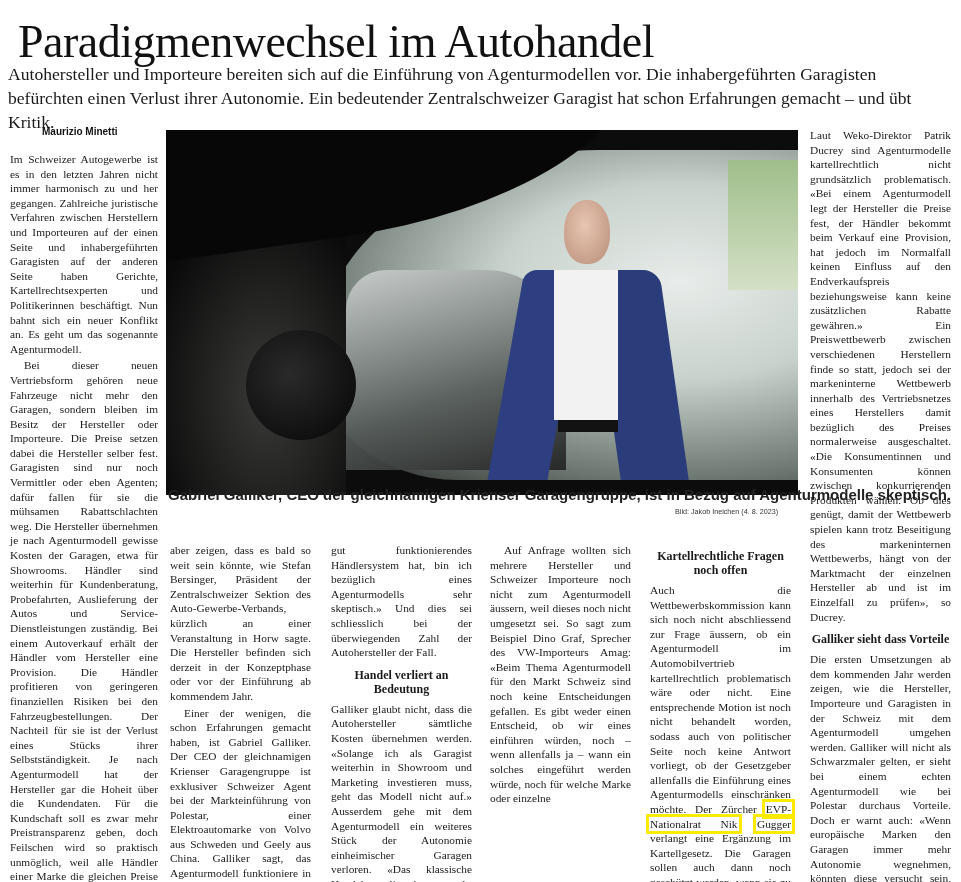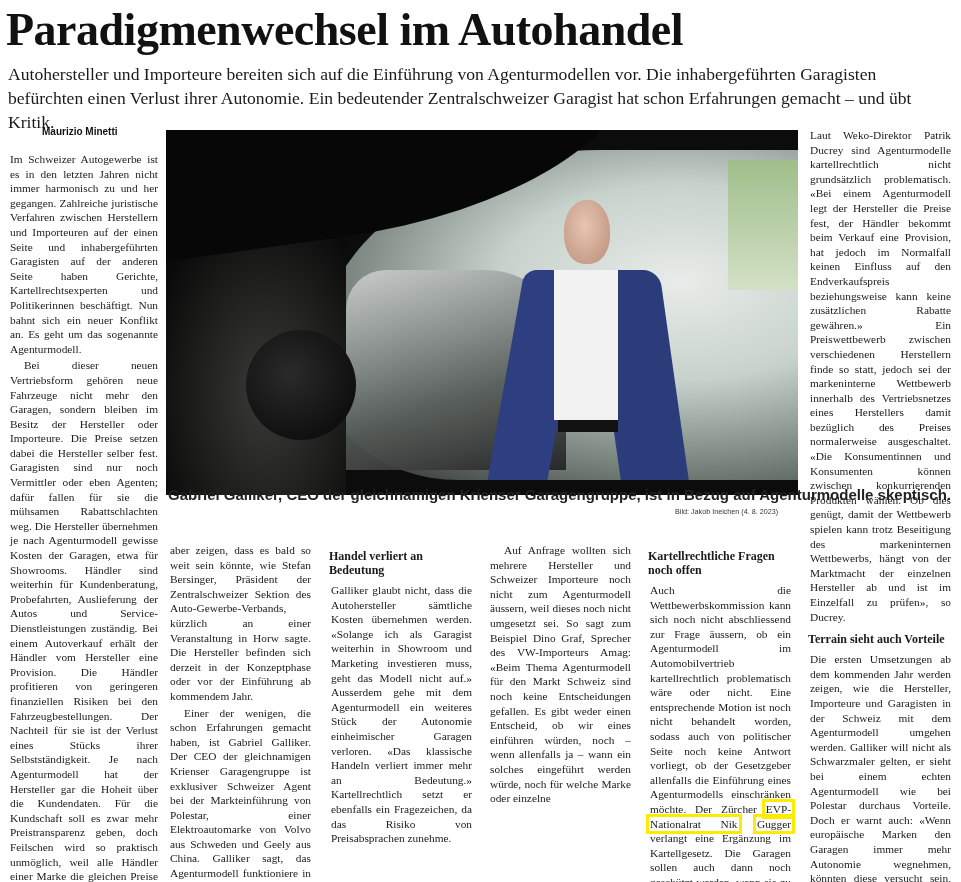--- a/index.html
+++ b/index.html
@@ -1,41 +1,41 @@
 <!DOCTYPE html>
 <html><head>
 <meta charset="utf-8">
 <style>
   html, body { margin: 0; padding: 0; background: #ffffff; }
   body {
     width: 961px; height: 882px; overflow: hidden; position: relative;
     font-family: "DejaVu Serif", serif; color: #1a1a1a;
   }
   .headline {
-    position: absolute; left: 6px; top: 4px; margin: 0;
-    font-family: "Liberation Serif", serif; font-size: 46px; font-weight: bold;
+    position: absolute; left: 6px; top: 4px; margin: 12px;
+    font-family: "Liberation Serif", serif; font-size: 46px; font-weight: normal;
     letter-spacing: -0.5px; line-height: 52px; color: #111; white-space: nowrap;
   }
   .lead {
     position: absolute; left: 8px; top: 62px; width: 945px; margin: 0;
     font-family: "Liberation Serif", serif; font-size: 17.6px; line-height: 24px; color: #1a1a1a;
   }
   .author {
     position: absolute; left: 8px; top: 126px;
     font-family: "Liberation Sans", sans-serif; font-size: 10px; font-weight: bold; color: #111; margin-left: 34px;
   }
   .col {
     position: absolute; font-family: "Liberation Serif", serif;
     font-size: 11.35px; line-height: 14.6px; text-align: justify; hyphens: manual;
   }
   .col p { margin: 2px; }
   .col p.indent { text-indent: 14px; }
   .col h3 {
     font-family: "Liberation Serif", serif; font-weight: bold; font-size: 12px;
-    line-height: 14px; margin: 8px 0 6px 0; text-align: left;
+    line-height: 14px; margin: 8px 0 6px 0; text-align: center;
   }
   .c1 { left: 8px;   top: 150px; width: 152px; }
   .c2 { left: 168px; top: 541px; width: 145px; }
   .c3 { left: 329px; top: 541px; width: 145px; }
   .c4 { left: 488px; top: 541px; width: 145px; }
   .c5 { left: 648px; top: 541px; width: 145px; }
   .c6 { left: 808px; top: 126px; width: 145px; }
 
   .photo {
     position: absolute; left: 166px; top: 130px; width: 632px; height: 365px;
@@ -124,30 +124,31 @@
 </div>
 <div class="caption">Gabriel Galliker, CEO der gleichnamigen Krienser Garagengruppe, ist in Bezug auf Agenturmodelle skeptisch.</div>
 <div class="credit">Bild: Jakob Ineichen (4. 8. 2023)</div>
 
 <div class="col c2">
   <p>aber zeigen, dass es bald so weit sein könnte, wie Stefan Bersinger, Präsident der Zentralschweizer Sektion des Auto-Gewerbe-Verbands, kürzlich an einer Veranstaltung in Horw sagte. Die Hersteller befinden sich derzeit in der Konzeptphase oder vor der Einführung ab kommendem Jahr.</p>
   <p class="indent">Einer der wenigen, die schon Erfahrungen gemacht haben, ist Gabriel Galliker. Der CEO der gleichnamigen Krienser Garagengruppe ist exklusiver Schweizer Agent bei der Markteinführung von Polestar, einer Elektroautomarke von Volvo aus Schweden und Geely aus China. Galliker sagt, das Agenturmodell funktioniere in diesem Fall gut, weil die Schweiz für Polestar noch unbekanntes Terrain sei. «Wenn jedoch ein Hersteller bereits ein</p>
 </div>
 
 <div class="col c3">
+  <p>gut funktionierendes Händlersystem hat, bin ich bezüglich eines Agenturmodells sehr skeptisch.» Und dies sei schliesslich bei der überwiegenden Zahl der Autohersteller der Fall.</p>
   <h3>Handel verliert an Bedeutung</h3>
   <p>Galliker glaubt nicht, dass die Autohersteller sämtliche Kosten übernehmen werden. «Solange ich als Garagist weiterhin in Showroom und Marketing investieren muss, geht das Modell nicht auf.» Ausserdem gehe mit dem Agenturmodell ein weiteres Stück der Autonomie einheimischer Garagen verloren. «Das klassische Handeln verliert immer mehr an Bedeutung.» Kartellrechtlich setzt er ebenfalls ein Fragezeichen, da das Risiko von Preisabsprachen zunehme.</p>
 </div>
 
 <div class="col c4">
   <p class="indent">Auf Anfrage wollten sich mehrere Hersteller und Schweizer Importeure noch nicht zum Agenturmodell äussern, weil dieses noch nicht umgesetzt sei. So sagt zum Beispiel Dino Graf, Sprecher des VW-Importeurs Amag: «Beim Thema Agenturmodell für den Markt Schweiz sind noch keine Entscheidungen gefallen. Es gibt weder einen Entscheid, ob wir eines einführen würden, noch – wenn allenfalls ja – wann ein solches eingeführt werden würde, noch für welche Marke oder einzelne</p>
 </div>
 
 <div class="col c5">
   <h3>Kartellrechtliche Fragen noch offen</h3>
   <p><span>Auch die Wettbewerbskommission kann sich noch nicht abschliessend zur Frage äussern, ob ein Agenturmodell im Automobilvertrieb kartellrechtlich problematisch wäre oder nicht. Eine entsprechende Motion ist noch nicht behandelt worden, sodass auch von politischer Seite noch keine Antwort vorliegt, ob der Gesetzgeber allenfalls die Einführung eines Agenturmodells einschränken möchte. Der Zürcher </span><span class="hl">EVP-Nationalrat Nik</span><span> </span><span class="hl">Gugger</span><span> verlangt eine Ergänzung im Kartellgesetz. Die Garagen sollen auch dann noch geschützt werden, wenn sie zu Agenten werden.</span></p>
 </div>
 
 <div class="col c6">
   <p>Laut Weko-Direktor Patrik Ducrey sind Agenturmodelle kartellrechtlich nicht grundsätzlich problematisch. «Bei einem Agenturmodell legt der Hersteller die Preise fest, der Händler bekommt beim Verkauf eine Provision, hat jedoch im Normalfall keinen Einfluss auf den Endverkaufspreis beziehungsweise kann keine zusätzlichen Rabatte gewähren.» Ein Preiswettbewerb zwischen verschiedenen Herstellern finde so statt, jedoch sei der markeninterne Wettbewerb innerhalb des Vertriebsnetzes eines Herstellers damit bezüglich des Preises normalerweise ausgeschaltet. «Die Konsumentinnen und Konsumenten können zwischen konkurrierenden Produkten wählen. Ob dies genügt, damit der Wettbewerb spielen kann trotz Beseitigung des markeninternen Wettbewerbs, hängt von der Marktmacht der einzelnen Hersteller ab und ist im Einzelfall zu prüfen», so Ducrey.</p>
-  <h3>Terrain sieht auch Vorteile</h3>
+  <h3>Galliker sieht dass Vorteile</h3>
   <p>Die ersten Umsetzungen ab dem kommenden Jahr werden zeigen, wie die Hersteller, Importeure und Garagisten in der Schweiz mit dem Agenturmodell umgehen werden. Galliker will nicht als Schwarzmaler gelten, er sieht bei einem echten Agenturmodell wie bei Polestar durchaus Vorteile. Doch er warnt auch: «Wenn europäische Marken den Garagen immer mehr Autonomie wegnehmen, könnten diese versucht sein, vermehrt mit Herstellern aus Fernost zu kooperieren.» Polestar biete ein exklusives Agenturmodell an, bei dem die Autonomie der Garage am ehesten gewährleistet sei. Und: «Es ist ein qualitativ hervorragendes Elektroauto aus chinesischer Produktion. Ich bin überzeugt, dass wir in Zukunft mehr davon in der Schweiz sehen werden.»</p>
 </div>
 
 </body></html>

